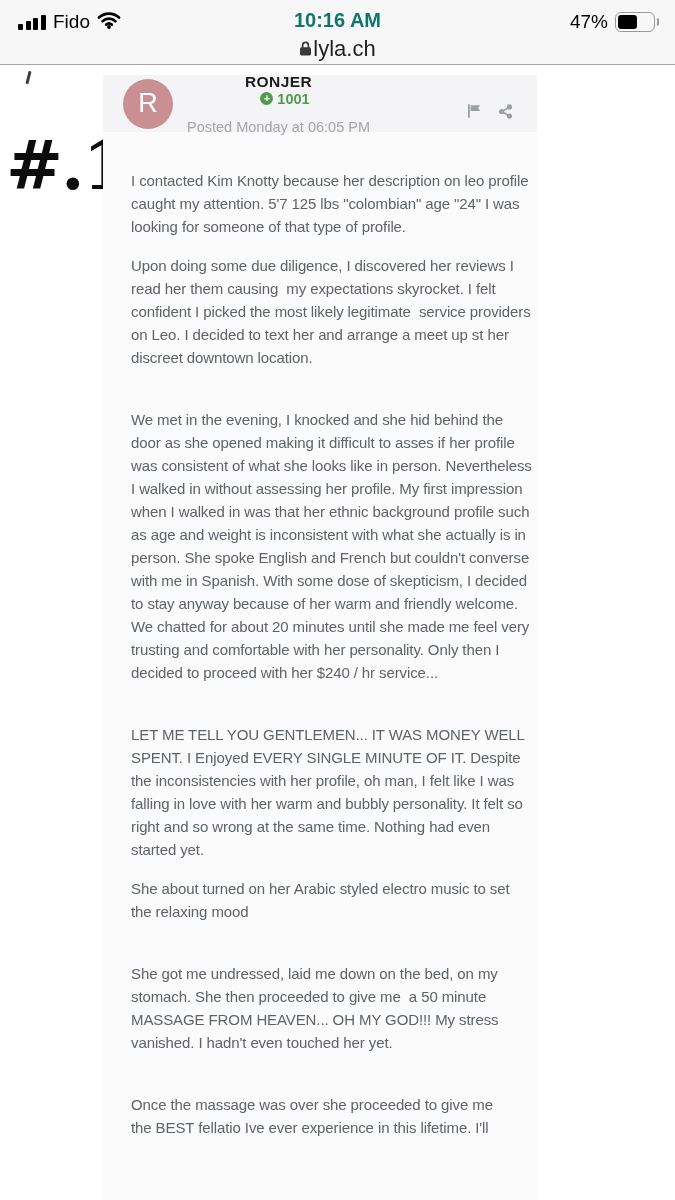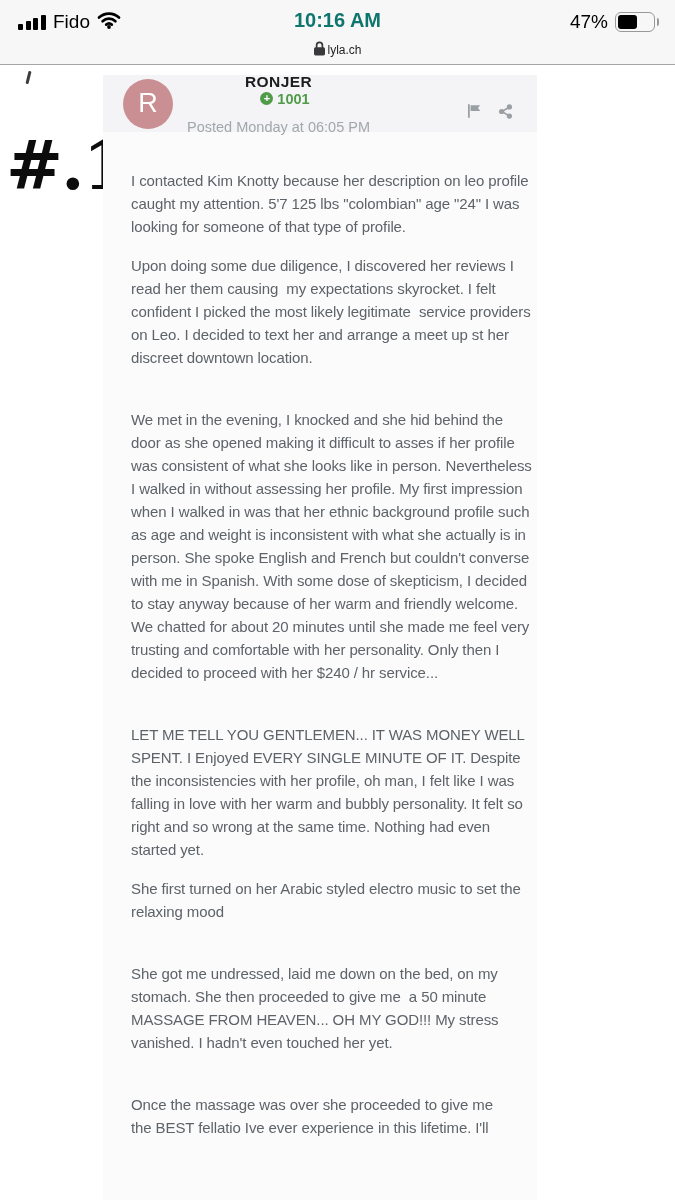--- a/index.html
+++ b/index.html
@@ -29,22 +29,22 @@
     font-size:20px; font-weight:700; color:#0f766e; pointer-events:none;
   }
   .status-right { margin-left:auto; display:flex; align-items:center; }
   .batt-pct { font-size:19px; color:#000; margin-right:7px; }
   .battery { display:flex; align-items:center; }
   .batt-body { position:relative; width:40px; height:20px; border:1.5px solid rgba(60,60,62,.5); border-radius:6px; }
   .batt-fill { position:absolute; left:2px; top:2px; bottom:2px; background:#000; border-radius:3px; }
   .batt-tip { width:2.5px; height:8px; background:rgba(60,60,62,.5); border-radius:0 2px 2px 0; margin-left:1.5px; }
   .url-row {
     position:absolute; top:36px; left:0; right:0; height:27px;
-    display:flex; align-items:center; justify-content:center; gap:1px;
-    font-size:12px; color:#1f1f21;
+    display:flex; justify-content:center; gap:1px;
+    font-size:22px; color:#1f1f21;
   }
 
   
   .annotation {
     position:absolute; left:6px; top:131px;
     font-family:"DejaVu Serif", serif; font-weight:700; font-size:68px;
     line-height:1; letter-spacing:-2px; color:#0c0c0c;
   }
   .pen-mark {
     position:absolute; left:27px; top:71px; width:3px; height:13px;
@@ -162,18 +162,18 @@
         </svg>
       </span>
     </div>
   </div>
 
   <div class="post-body">
     <p>I contacted Kim Knotty because her description on leo profile caught my attention. 5'7 125 lbs "colombian" age "24" I was looking for someone of that type of profile.</p>
     <p class="gap">Upon doing some due diligence, I discovered her reviews I read her them causing  my expectations skyrocket. I felt confident I picked the most likely legitimate  service providers on Leo. I decided to text her and arrange a meet up st her discreet downtown location.</p>
     <p class="gap">We met in the evening, I knocked and she hid behind the door as she opened making it difficult to asses if her profile was consistent of what she looks like in person. Nevertheless I walked in without assessing her profile. My first impression when I walked in was that her ethnic background profile such as age and weight is inconsistent with what she actually is in person. She spoke English and French but couldn't converse with me in Spanish. With some dose of skepticism, I decided to stay anyway because of her warm and friendly welcome. We chatted for about 20 minutes until she made me feel very trusting and comfortable with her personality. Only then I decided to proceed with her $240 / hr service...</p>
     <p>LET ME TELL YOU GENTLEMEN... IT WAS MONEY WELL SPENT. I Enjoyed EVERY SINGLE MINUTE OF IT. Despite the inconsistencies with her profile, oh man, I felt like I was falling in love with her warm and bubbly personality. It felt so right and so wrong at the same time. Nothing had even started yet.</p>
-    <p class="gap">She first turned on her Arabic styled electro music to set the relaxing mood</p>
+    <p class="gap">She about turned on her Arabic styled electro music to set the relaxing mood</p>
     <p class="gap">She got me undressed, laid me down on the bed, on my stomach. She then proceeded to give me  a 50 minute MASSAGE FROM HEAVEN... OH MY GOD!!! My stress vanished. I hadn't even touched her yet.</p>
     <p>Once the massage was over she proceeded to give me
 the BEST fellatio Ive ever experience in this lifetime. I'll</p>
   </div>
 </div>
 
 </body></html>

